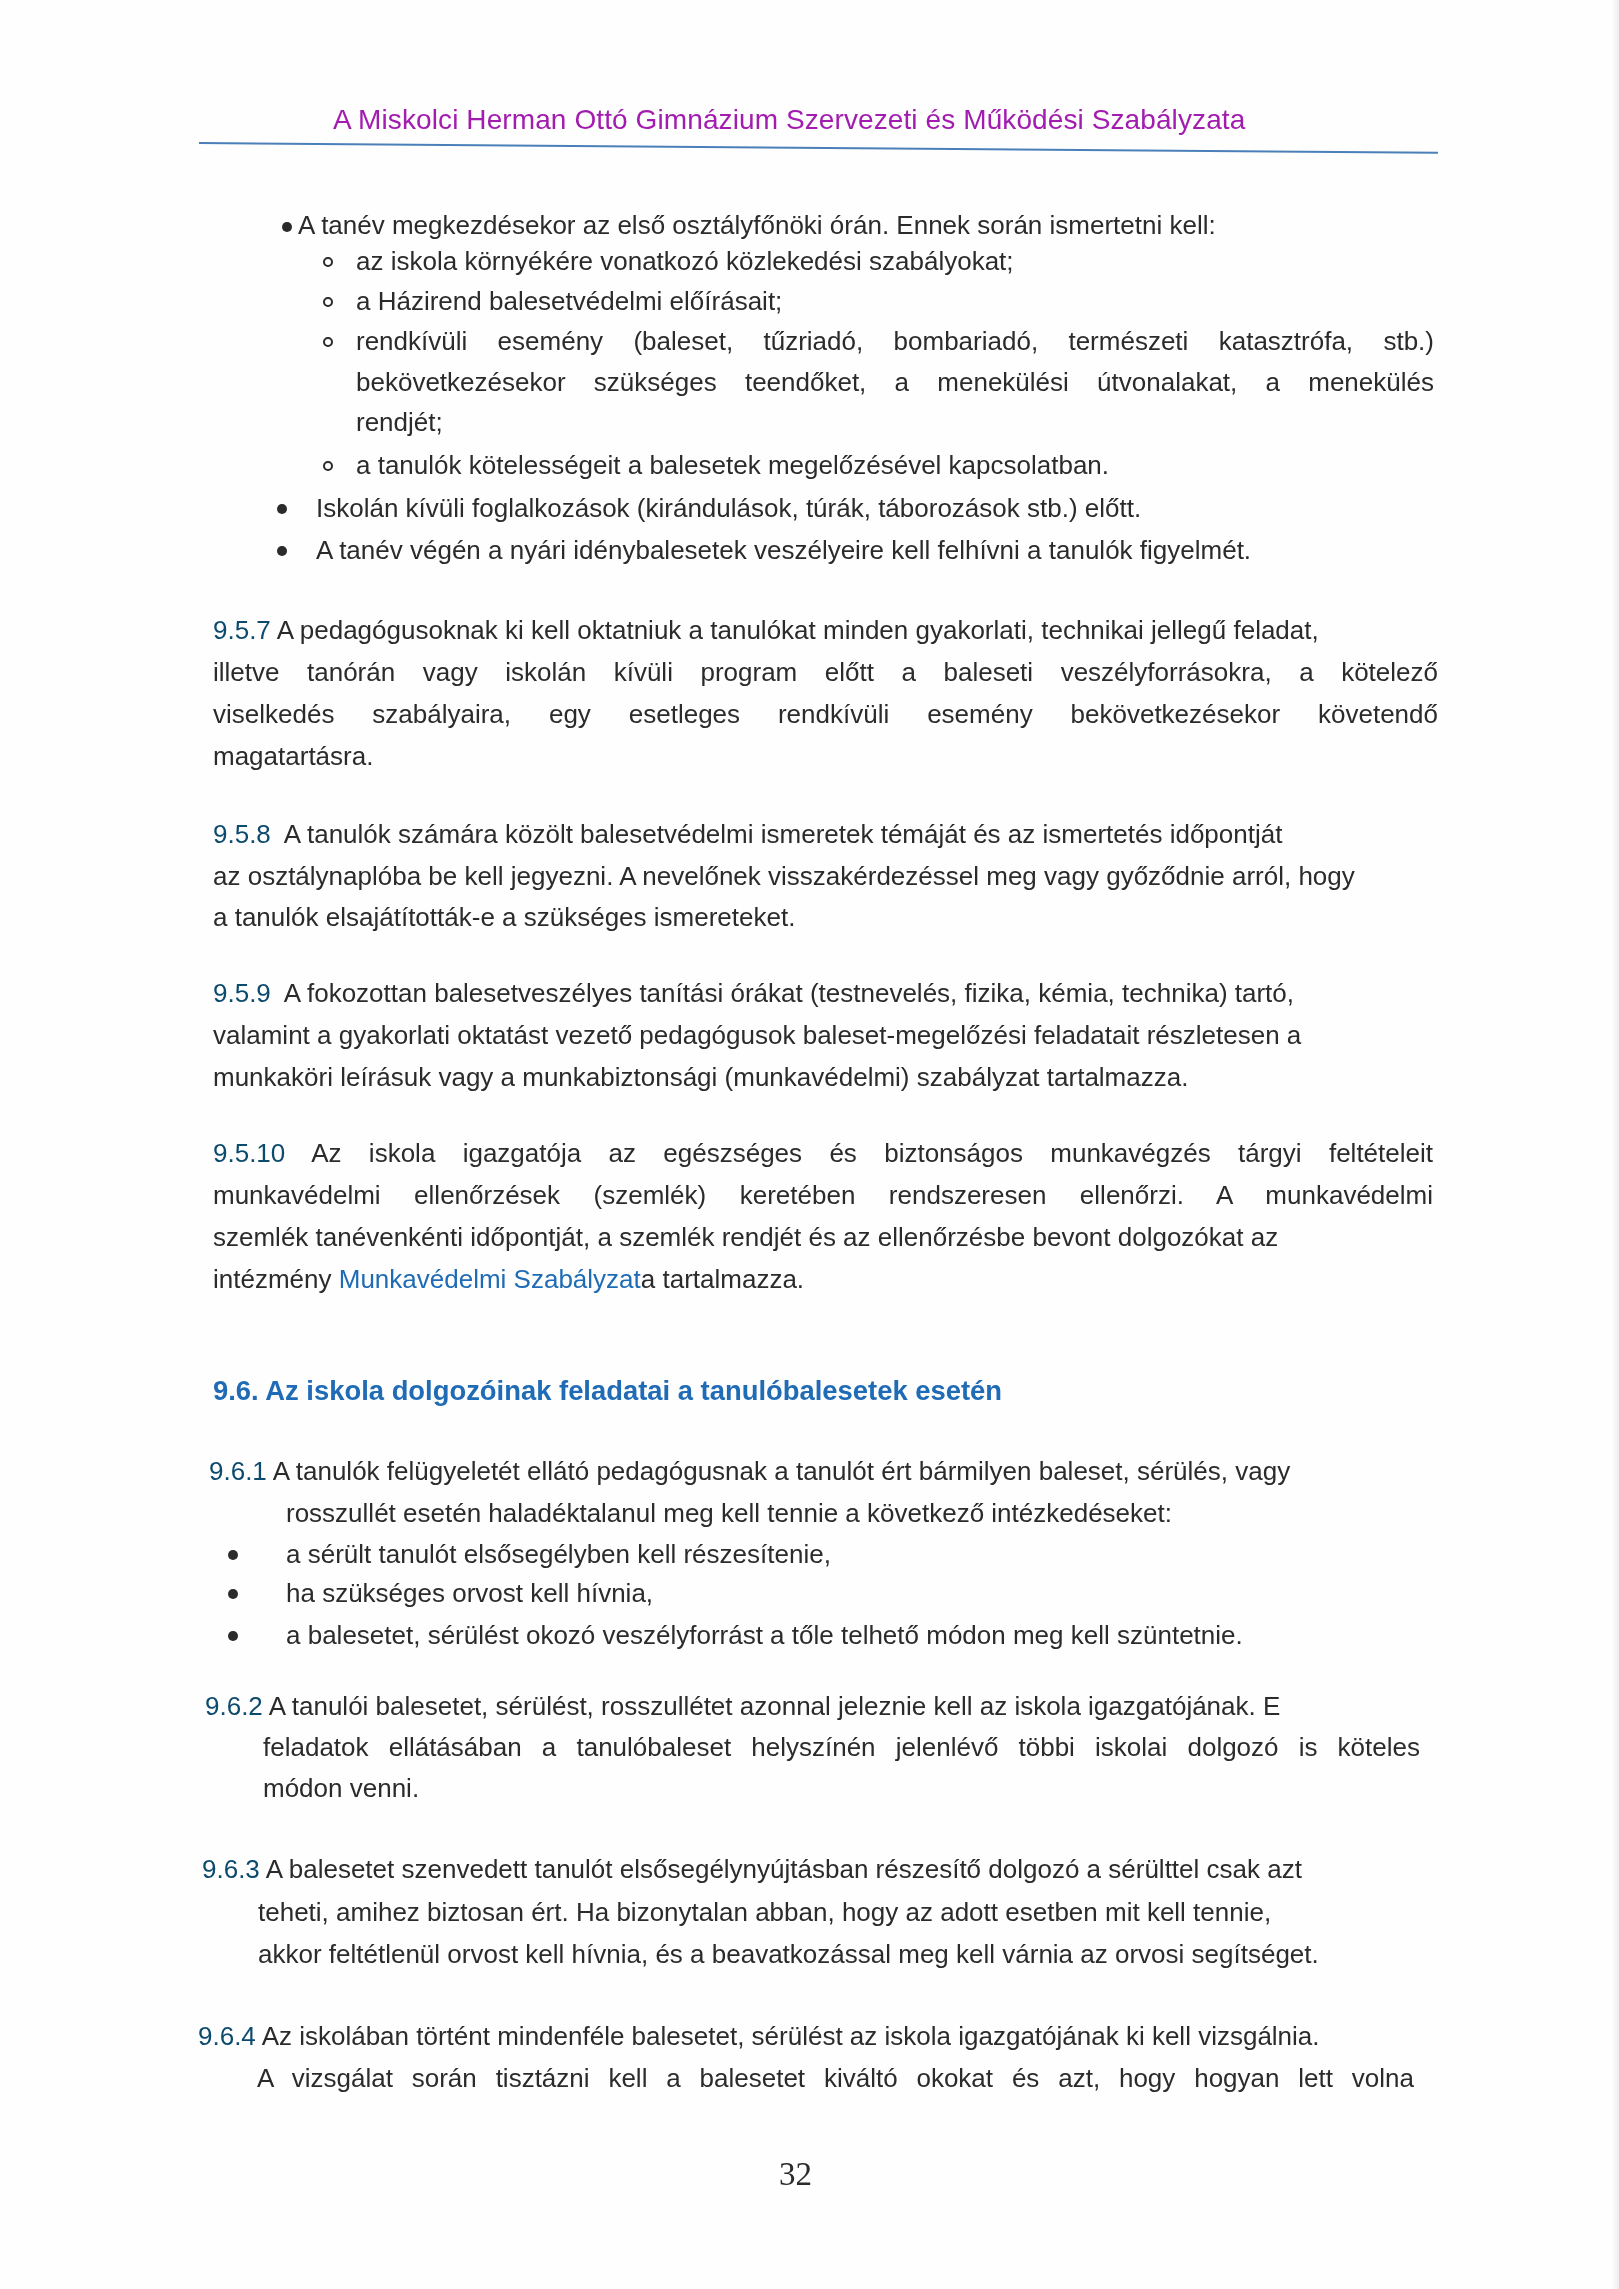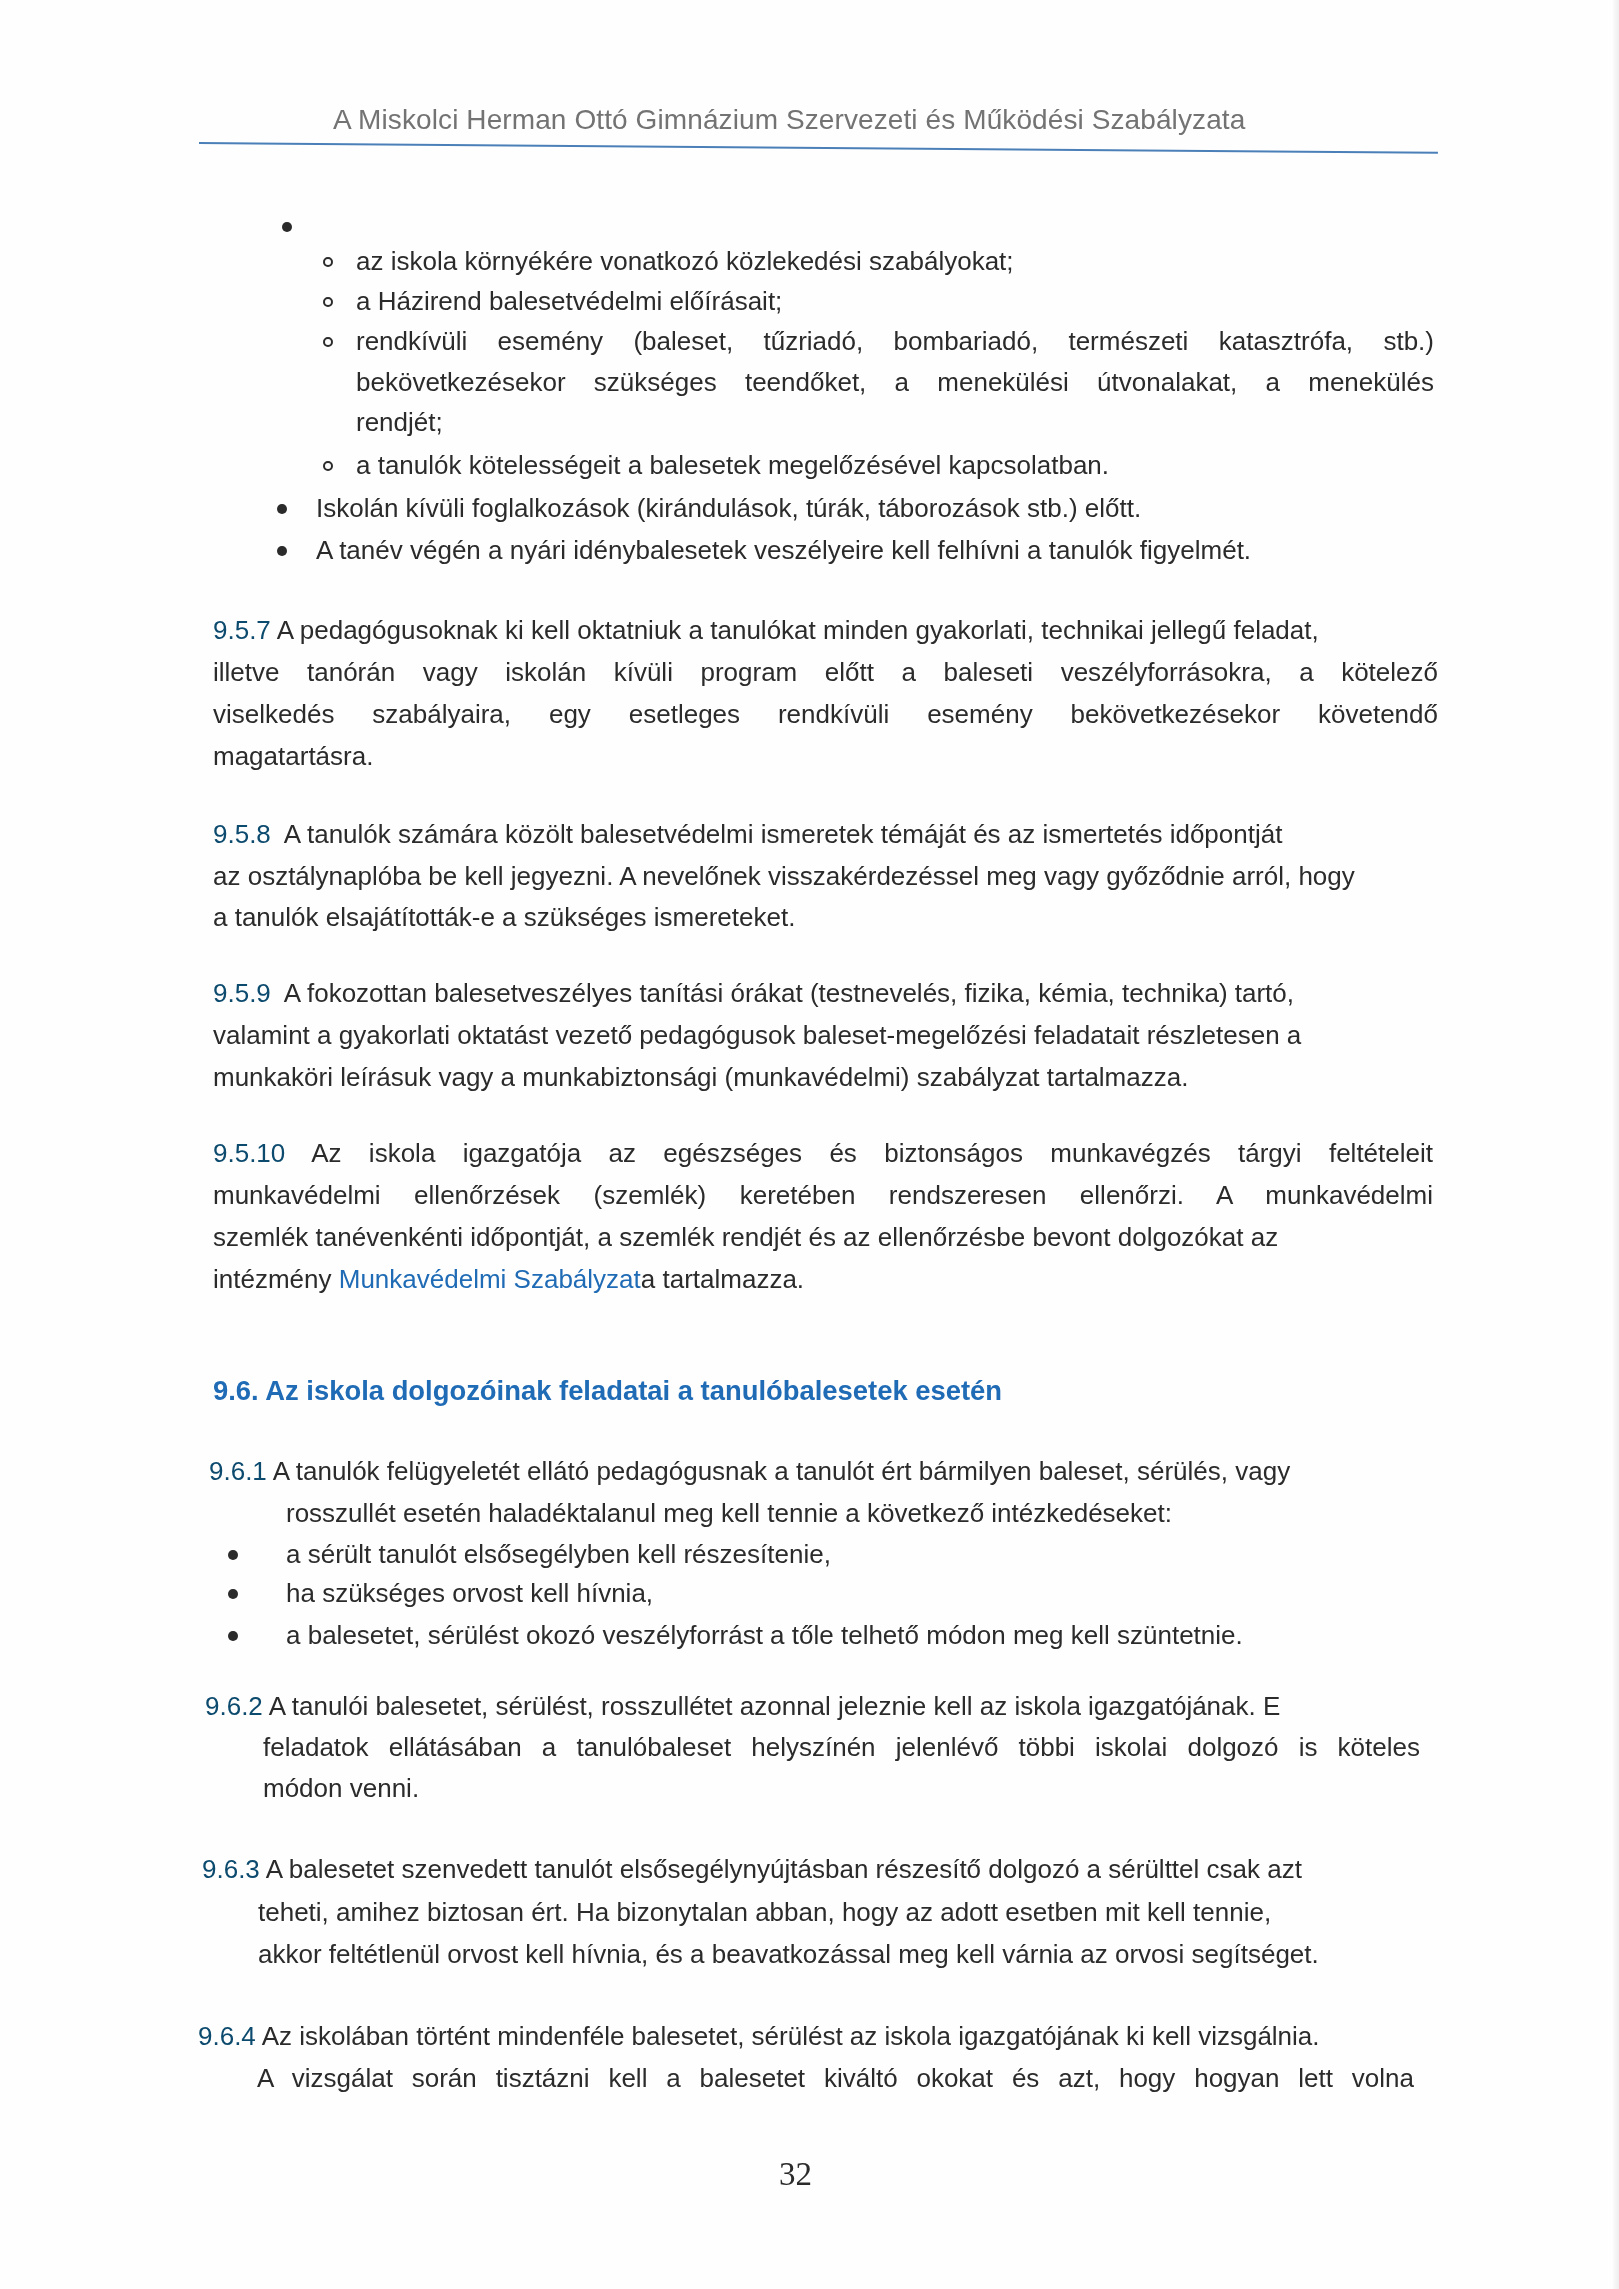--- a/index.html
+++ b/index.html
@@ -25,21 +25,21 @@
       position: absolute;
       right: 0; top: 0;
       width: 5.9px; height: 2290px;
       background: linear-gradient(to right, #fafafa, #eeeeee);
     }
     .header-title {
       position: absolute;
       left: 333px;
       top: 104px;
       font-size: 28px;
-      color: #737373;
+      color: #a21caf;
       letter-spacing: 0.1px;
       white-space: nowrap;
     }
     .header-rule {
       position: absolute;
       left: 199px;
       top: 142px;
       width: 1239px;
       height: 2px;
       background: #4a7fb8;
@@ -100,20 +100,21 @@
 </head>
 <body>
 
 <div class="page">
   <div class="edge-shadow"></div>
 
   <div class="header-title">A Miskolci Herman Ottó Gimnázium Szervezeti és Működési Szabályzata</div>
   <div class="header-rule"></div>
 
   <span class="bullet-dot" style="left:282px; top:222px;"></span>
+  <div class="line" style="left:298px; top:212px;">A tanév megkezdésekor az első osztályfőnöki órán. Ennek során ismertetni kell:</div>
 
   <span class="bullet-circle" style="left:323px; top:257px;"></span>
   <div class="line" style="left:356px; top:248px;">az iskola környékére vonatkozó közlekedési szabályokat;</div>
 
   <span class="bullet-circle" style="left:323px; top:297px;"></span>
   <div class="line" style="left:356px; top:288px;">a Házirend balesetvédelmi előírásait;</div>
 
   <span class="bullet-circle" style="left:323px; top:337px;"></span>
   <div class="line justify" style="left:356px; top:328px; width:1078px;">rendkívüli esemény (baleset, tűzriadó, bombariadó, természeti katasztrófa, stb.)</div>
   <div class="line justify" style="left:356px; top:369px; width:1078px;">bekövetkezésekor szükséges teendőket, a menekülési útvonalakat, a menekülés</div>

